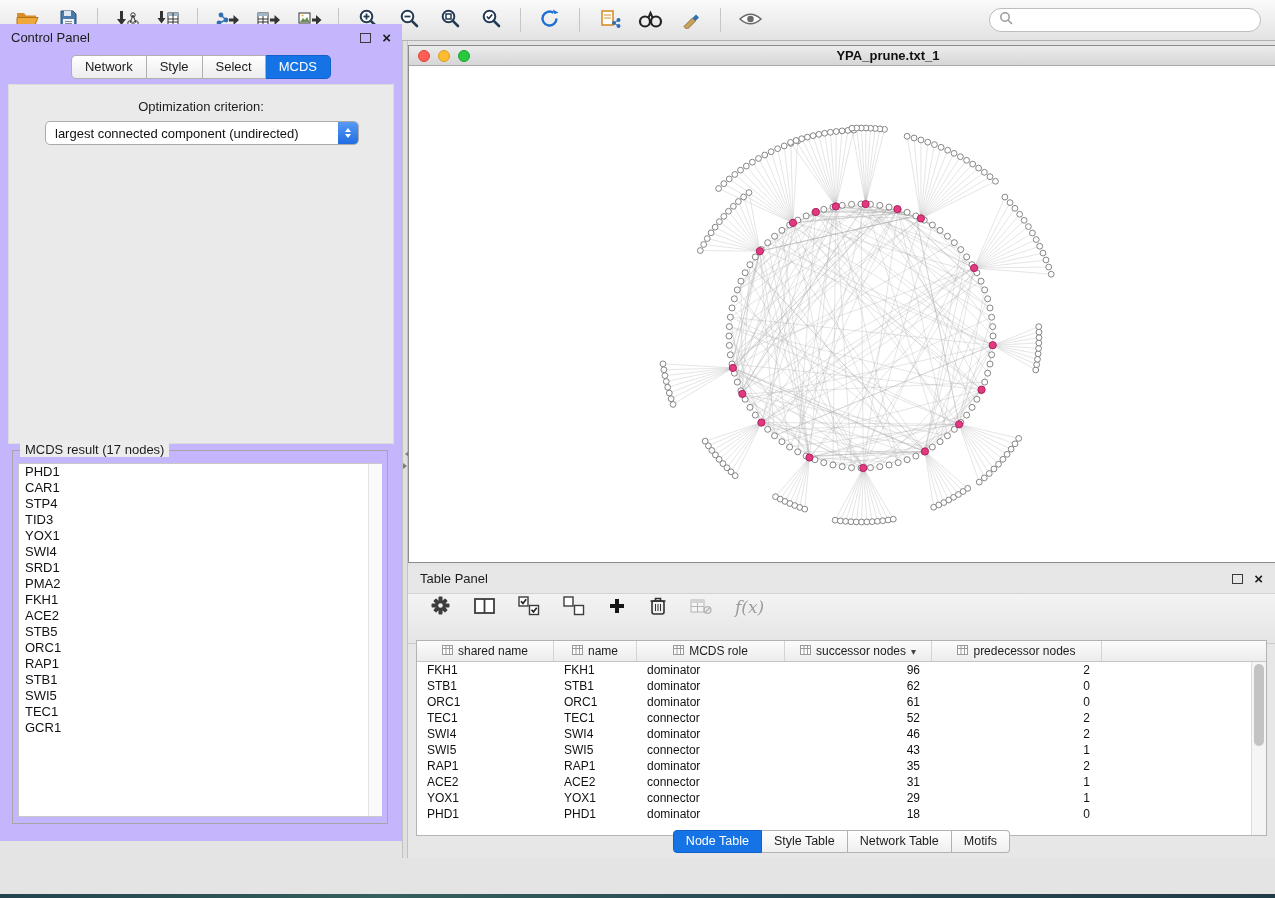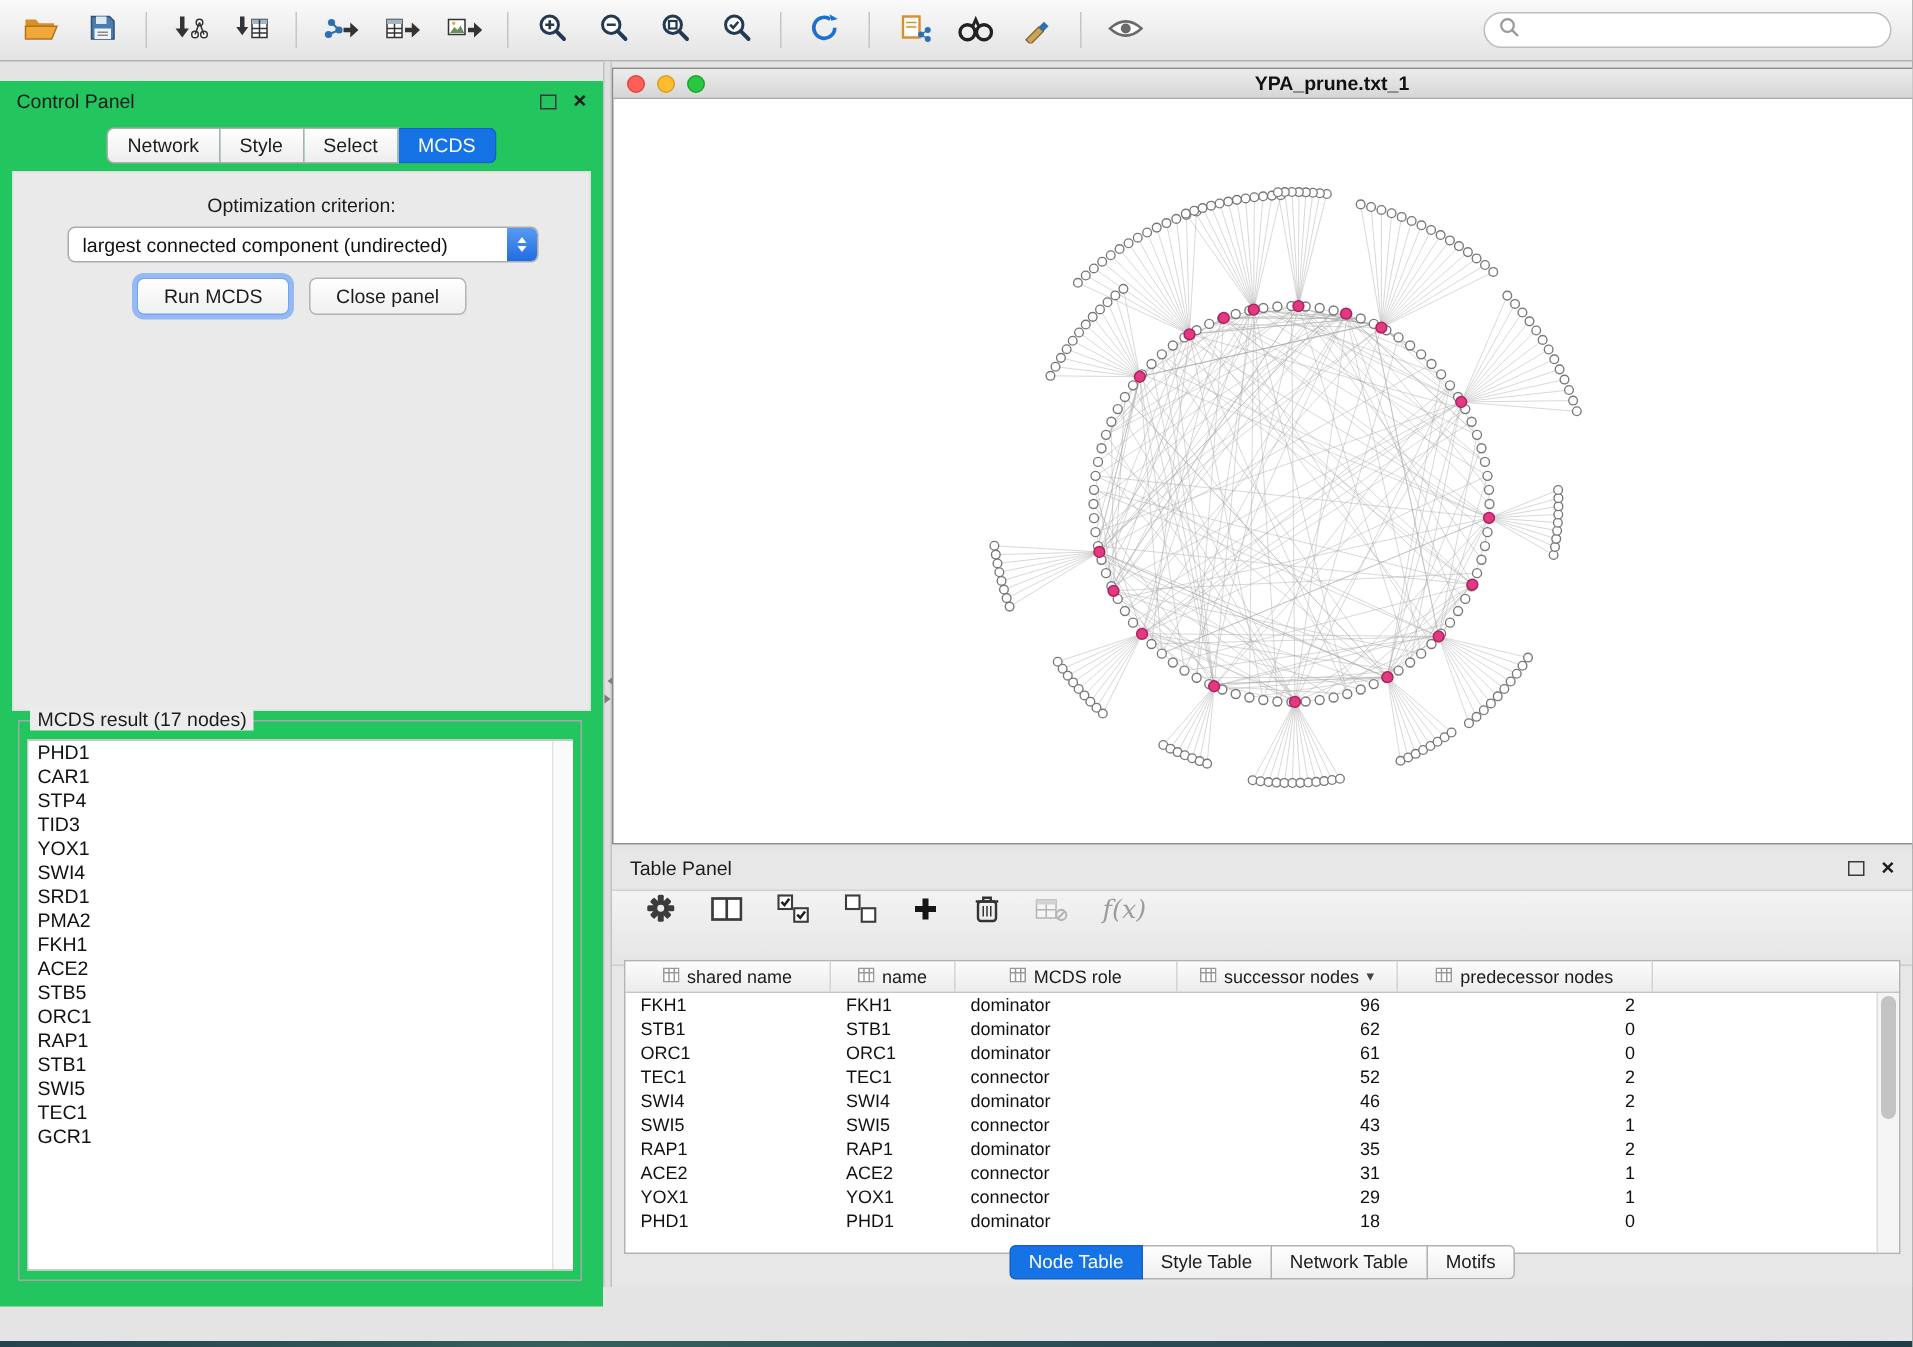--- a/index.html
+++ b/index.html
@@ -10,21 +10,21 @@
   .toolbar{position:absolute;left:0;top:0;width:1275px;height:41px;box-sizing:border-box;
     background:linear-gradient(#fafafa,#e3e3e3);border-bottom:1px solid #b2b2b2;
     display:flex;align-items:center;padding:0 10px;gap:7px;}
   .tb{width:34px;height:30px;border:none;background:transparent;display:flex;align-items:center;justify-content:center;padding:0;}
   .sep{width:1px;height:24px;background:#c6c6c6;margin:0 5px;}
   .searchbox{margin-left:auto;margin-right:4px;width:272px;height:24px;background:#fff;border:1px solid #bdbdbd;
     border-radius:12px;display:flex;align-items:center;padding:0 9px;box-sizing:border-box;gap:5px;}
   .searchbox input{border:none;outline:none;background:transparent;flex:1;font-size:13px;font-family:"Liberation Sans",sans-serif;}
 
   
-  .control-panel{position:absolute;left:0;top:54px;width:402px;height:817px;background:#22c55e;box-sizing:border-box;}
+  .control-panel{position:absolute;left:0;top:24px;width:402px;height:817px;background:#c4b5fd;box-sizing:border-box;}
   .cp-header{height:27px;display:flex;align-items:center;padding:0 11px;font-size:13px;color:#1c1c1c;}
   .hdr-spacer{flex:1;}
   .float-icon{width:9px;height:8px;border:1.5px solid #3a3a3a;margin-right:11px;display:inline-block;}
   .close-x{font-size:15px;font-weight:700;color:#1c1c1c;line-height:1;}
   .cp-tabs{position:absolute;top:31px;left:0;right:0;display:flex;justify-content:center;}
   .seg-tab{font-size:13px;padding:3px 13px 4px;background:linear-gradient(#ffffff,#ededed);border:1px solid #afafaf;
     border-left-width:0;color:#1c1c1c;cursor:default;}
   .seg-tab:first-child{border-left-width:1px;border-radius:5px 0 0 5px;}
   .seg-tab:last-child{border-radius:0 5px 5px 0;}
   .seg-tab.active{background:#1673e6;border-color:#1161c8;color:#fff;}
@@ -269,24 +269,20 @@
         <div class="seg-tab active">MCDS</div>
       </div>
     <div class="cp-content">
       <div class="opt-label">Optimization criterion:</div>
       <div class="dropdown">
         <span class="value">largest connected component (undirected)</span>
         <span class="stepper">
             <span class="tri-up"></span>
             <span class="tri-down"></span>
           </span>
-      </div>
-      <div class="cp-buttons">
-        <button class="btn focused">Run MCDS</button>
-        <button class="btn">Close panel</button>
       </div>
     </div>
     <div class="groupbox">
       <span class="gb-title">MCDS result (17 nodes)</span>
       <div class="gb-list">
           <div class="list-item">PHD1</div>
           <div class="list-item">CAR1</div>
           <div class="list-item">STP4</div>
           <div class="list-item">TID3</div>
           <div class="list-item">YOX1</div>

